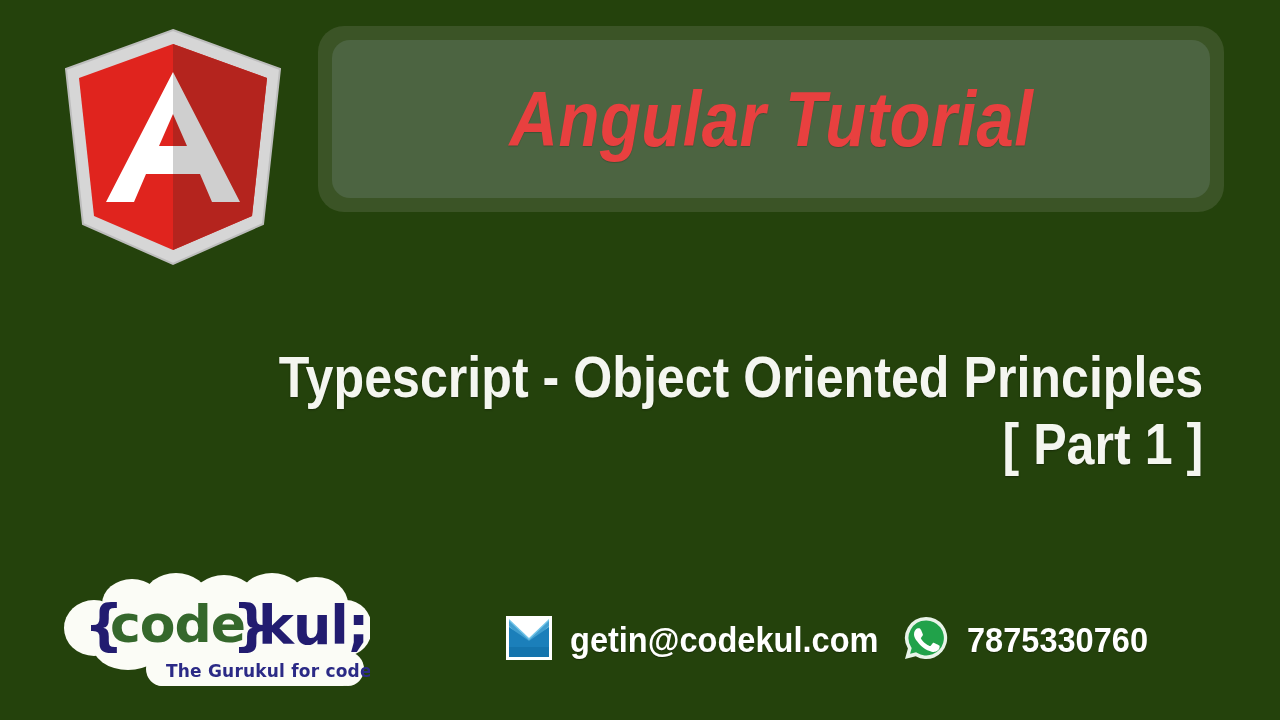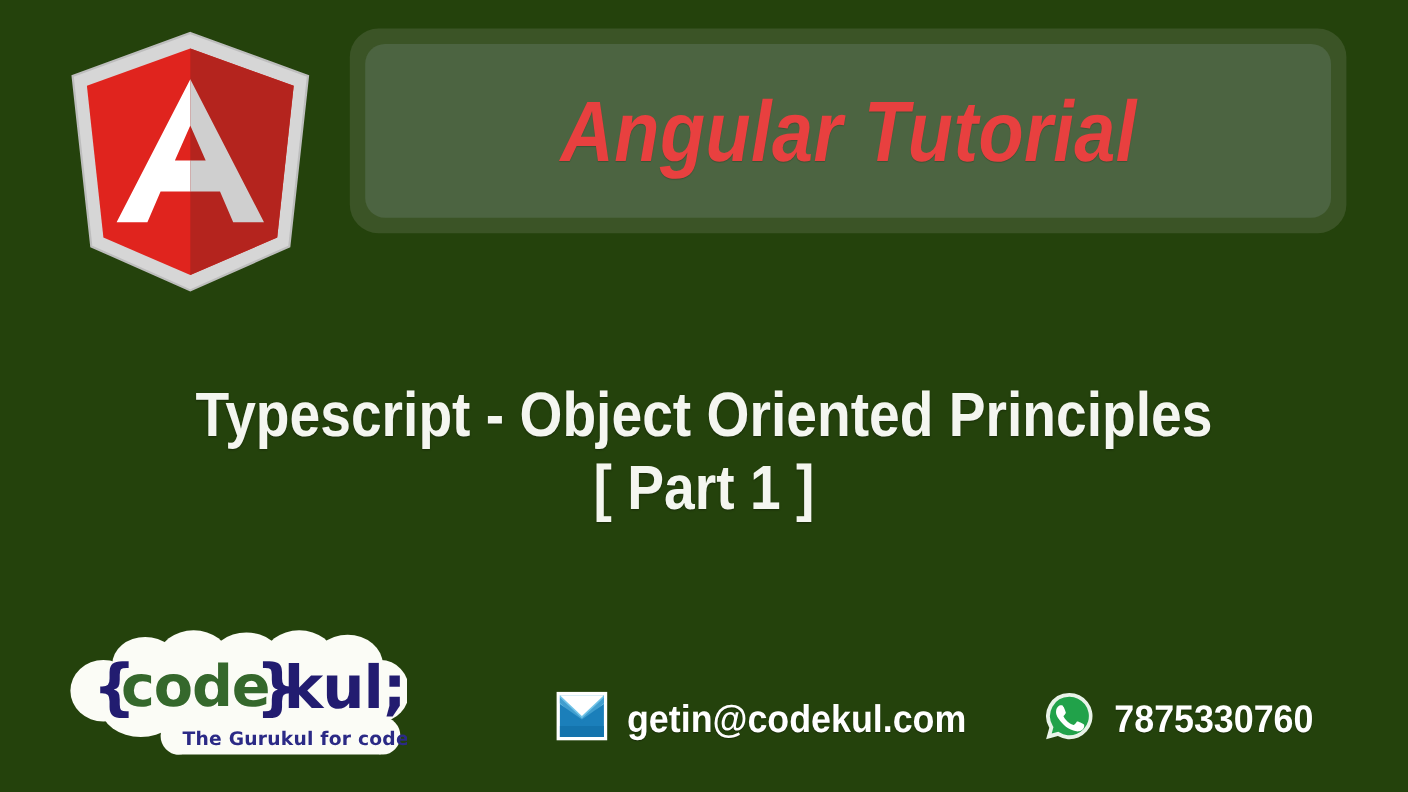--- a/index.html
+++ b/index.html
@@ -62,21 +62,21 @@
     white-space: nowrap;
     text-shadow: 0 1px 1px rgba(0,0,0,0.18);
   }
 
   
   #main-heading {
     position: absolute;
     left: 0;
     top: 344px;
     width: 1280px;
-    text-align: center;
+    text-align: right;
     color: #f4f6f0;
   }
   #heading-line-1, #heading-line-2 {
     font-family: "Liberation Sans Narrow", "Liberation Sans", sans-serif;
     font-weight: bold;
     font-size: 57px;
     line-height: 1.18;
     letter-spacing: 0px;
     transform: scaleX(0.88);
     white-space: nowrap;
@@ -93,22 +93,21 @@
   }
   #codekul-logo svg { display: block; width: 100%; height: 100%; }
 
   
   #contact-row {
     position: absolute;
     left: 505px;
     top: 614px;
     height: 66px;
     display: flex;
-    align-items: flex-end;
-    gap: 46px;
+    align-items: flex-start;
   }
   .contact-item {
     display: flex;
     align-items: center;
     gap: 17px;
   }
   .contact-text {
     font-family: "Liberation Sans Narrow", "Liberation Sans", sans-serif;
     font-weight: bold;
     font-size: 35px;

